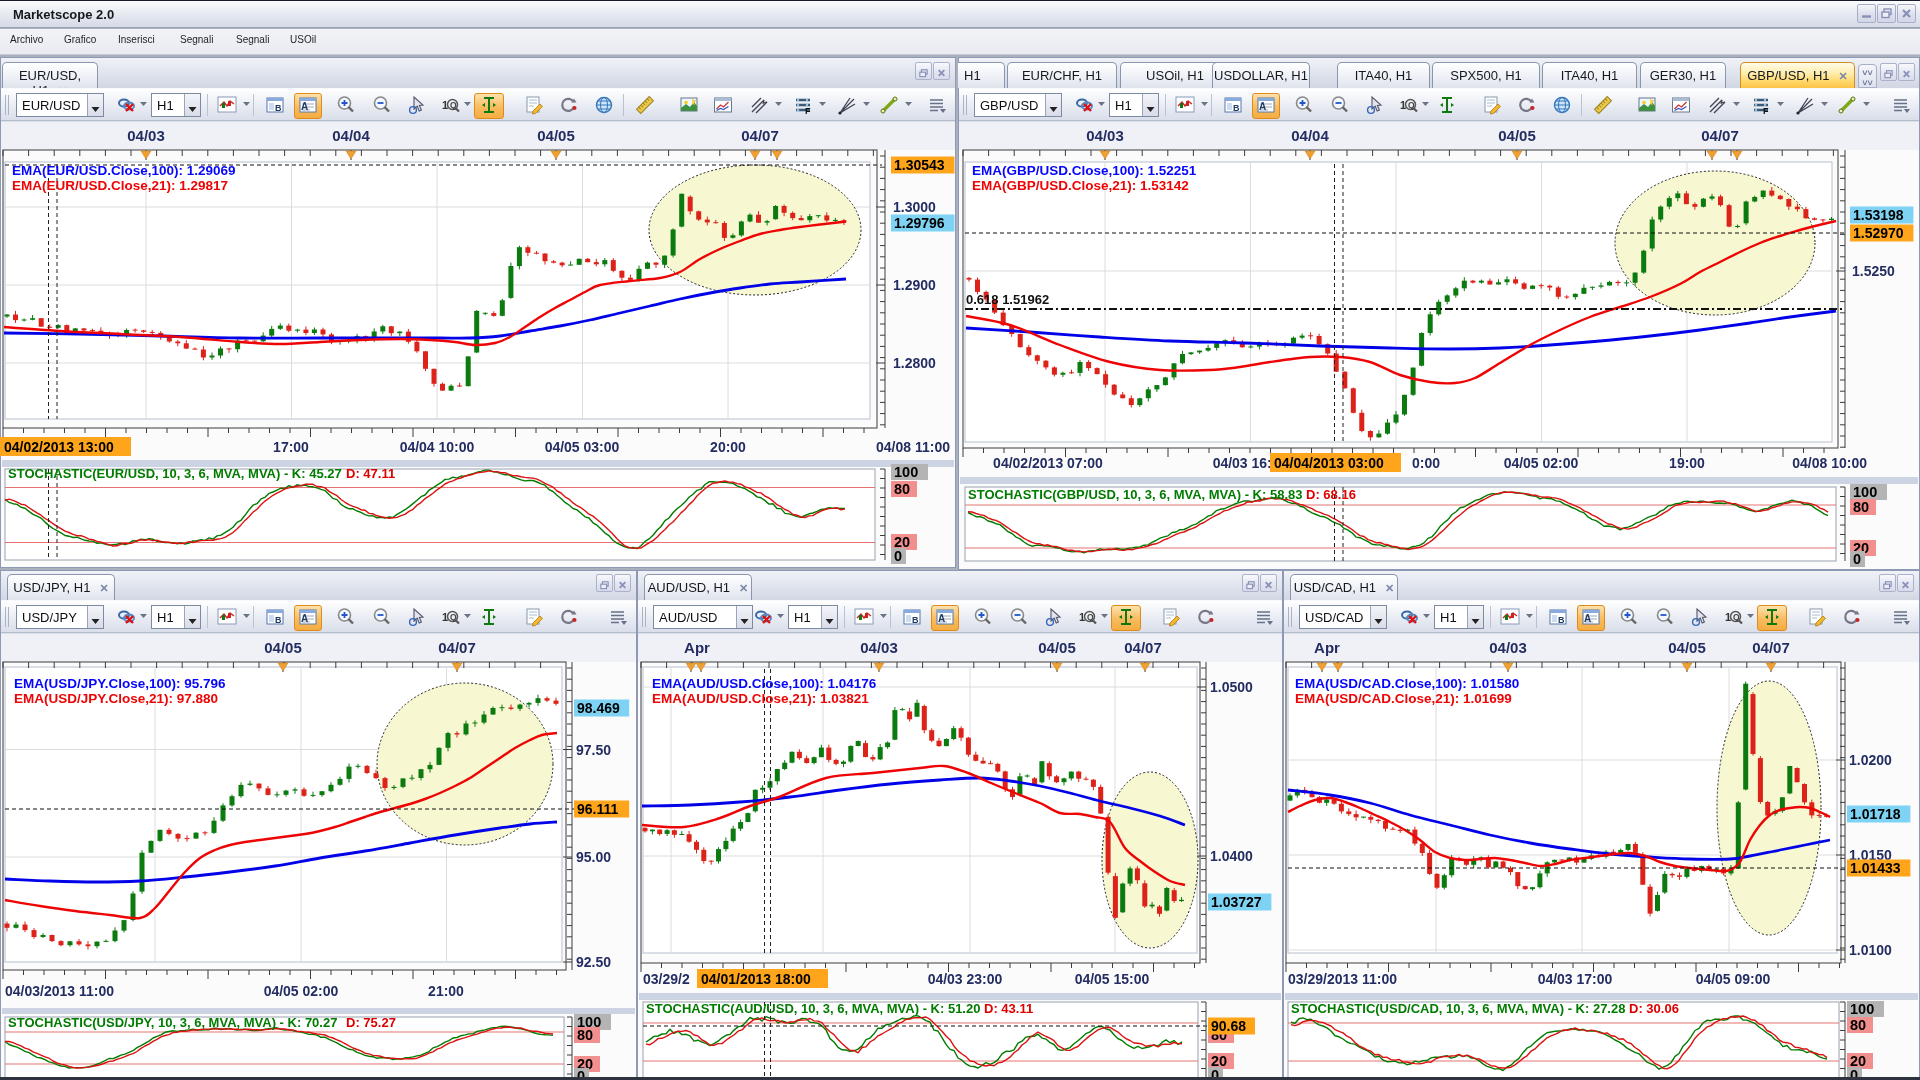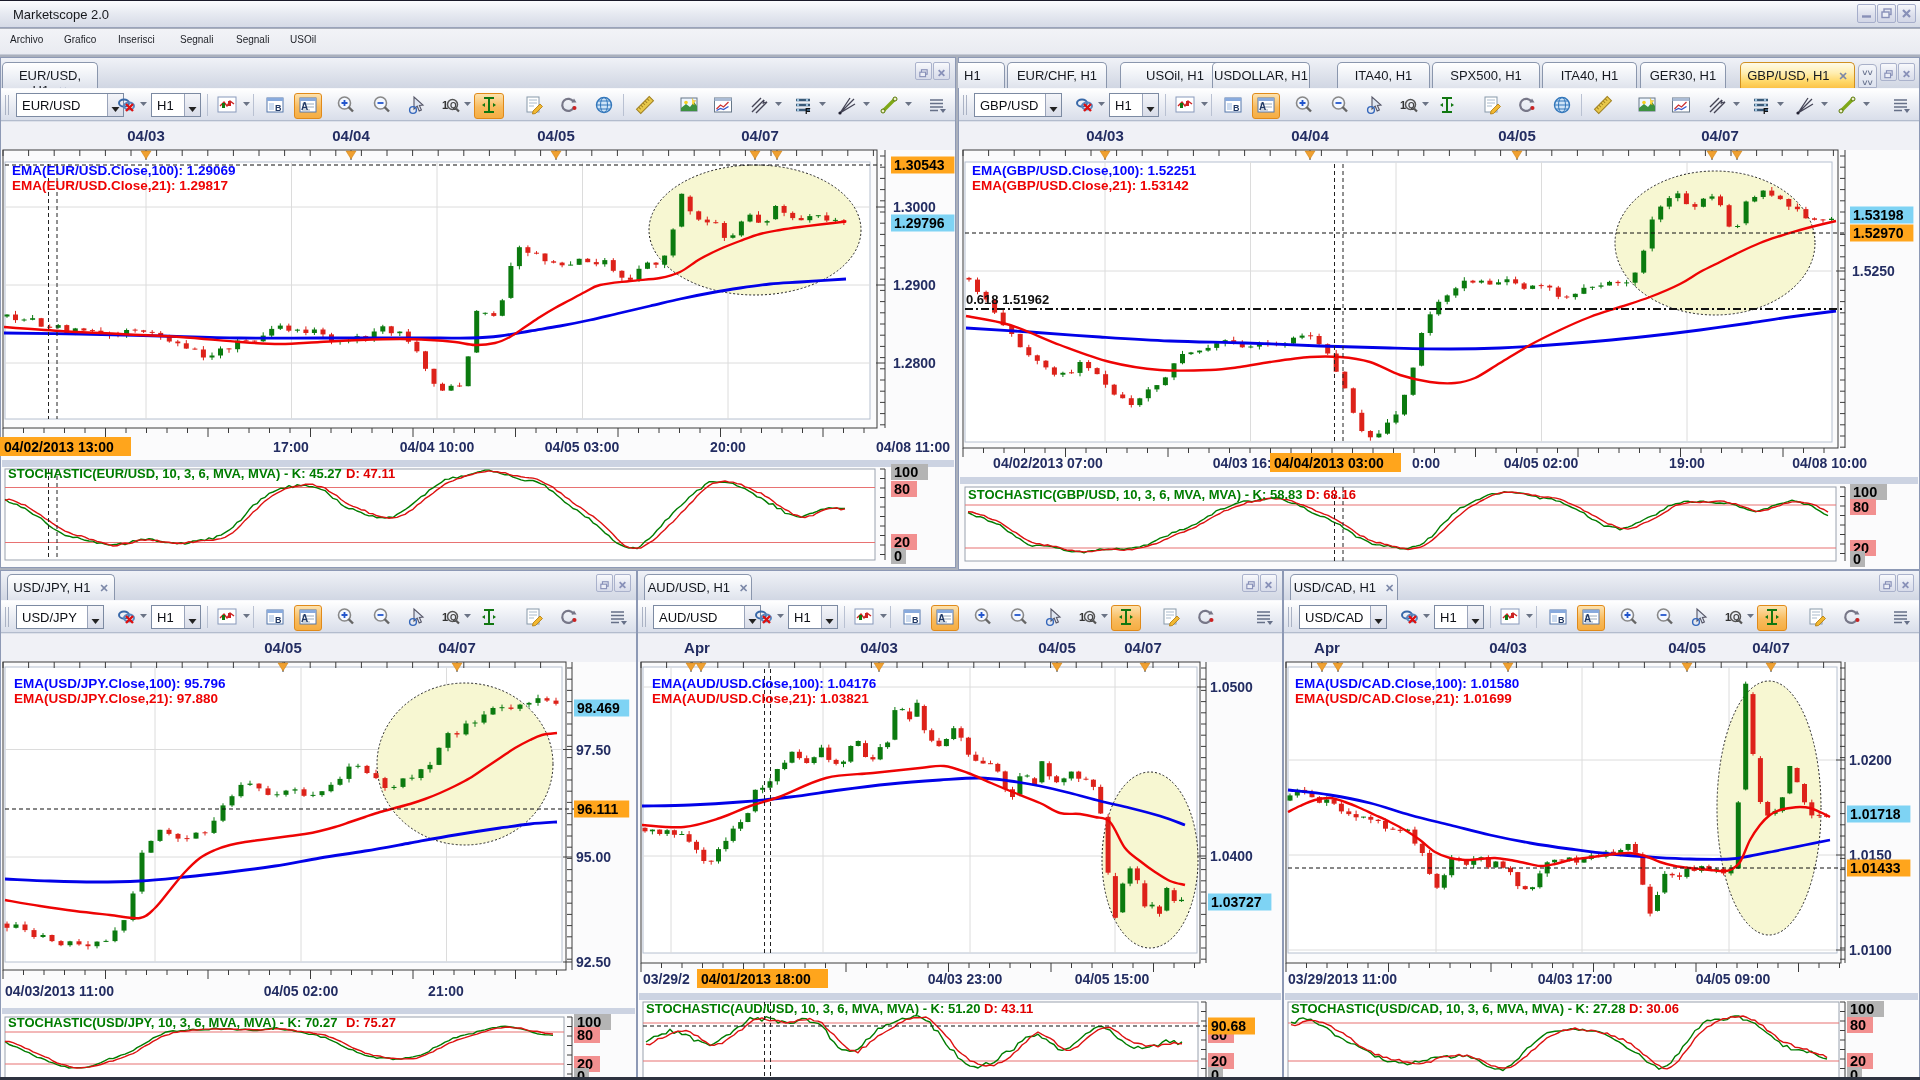--- a/index.html
+++ b/index.html
@@ -1,17 +1,17 @@
 <!DOCTYPE html>
 <html><head><meta charset="utf-8"><style>
 *{margin:0;padding:0;box-sizing:border-box}
 html,body{width:1920px;height:1080px;overflow:hidden;font-family:"Liberation Sans",sans-serif;background:#aab0bc}
 .titlebar{position:absolute;left:0;top:0;width:1920px;height:28px;
   background:linear-gradient(#fbfcfe,#e8ebf2 45%,#d5dae6);border-top:1px solid #1a1a2a;border-bottom:1px solid #9aa3ba}
-.title{position:absolute;left:13px;top:6px;font-size:13px;font-weight:400;color:#16181c}
+.title{position:absolute;left:13px;top:6px;font-size:13px;font-weight:700;color:#16181c}
 .sysbtns{position:absolute;right:4px;top:3px}
 .sysbtn{display:inline-block;width:19px;height:19px;margin-left:1px;background:linear-gradient(#f6f7fb,#dfe2ee 50%,#d2d6e6);
   border:1px solid #a6aecb;border-radius:2px;text-align:center;vertical-align:top}
 .menubar{position:absolute;left:0;top:29px;width:1920px;height:26px;background:linear-gradient(#f2f3f7,#e9ebf1);border-bottom:1px solid #c5cad6}
 .menu{position:absolute;top:5px;font-size:10px;color:#1c1e24}
 .win{position:absolute;background:#dde1ea;border:1px solid #8d99b5}
 .tabbar{position:absolute;left:0;top:0;width:100%;height:31px;background:linear-gradient(#f0f2f7,#cfd5e2)}
 .tab{position:absolute;height:26px;background:linear-gradient(#ffffff,#eceff5 60%,#dfe3ec);border:1px solid #8a96ad;
   border-bottom:none;border-radius:5px 5px 0 0;font-size:13px;color:#15181f;text-align:center;padding-top:5px}
 .ytab{background:linear-gradient(#fffbe8,#ffeeb0 40%,#ffd766 75%,#fcc348);border-color:#d09020}
@@ -58,21 +58,21 @@
 <div class="tab" style="left:2px;top:62px;width:96px">EUR/USD, H1<span class="tabx">✕</span></div>
 <div class="wbtns" style="left:914px;top:62px"><span class="wbtn"><svg width="13" height="12" viewBox="0 0 16 14">
         <rect x="5.5" y="3" width="7" height="5.5" fill="none" stroke="#8890b8" stroke-width="1.4"></rect>
         <rect x="3.5" y="6" width="7" height="5.5" fill="#eceef6" stroke="#8890b8" stroke-width="1.4"></rect>
       </svg></span><span class="wbtn"><svg width="13" height="12" viewBox="0 0 16 14">
         <path d="M4.5 3.5 L11.5 10.5 M11.5 3.5 L4.5 10.5" stroke="#8890b8" stroke-width="2.2"></path>
       </svg></span></div>
 <div class="toolbar" style="left:1px;top:88px;width:954px">
     <div class="tgrip" style="left:4px"></div>
     <div style="position:absolute;left:15px;top:4px">
-      <div class="combo" style="width:108px">
+      <div class="combo" style="width:88px">
         <span class="combotext">EUR/USD</span>
         <span class="comboarrow"><svg width="11" height="10" viewBox="0 0 11 10">
             <polygon points="1.5,3 9.5,3 5.5,8" fill="#222222"></polygon>
           </svg></span>
       </div>
     </div>
     <div class="tbtn" style="left:112px;width:28px"><svg width="22" height="22" viewBox="0 0 22 22">
         <ellipse cx="8" cy="9" rx="5" ry="3.6" fill="none" stroke="#3868a8" stroke-width="2"></ellipse>
         <ellipse cx="13" cy="12" rx="5" ry="3.6" fill="none" stroke="#5888c0" stroke-width="2"></ellipse>
         <path d="M10 10 L17 17 M17 10 L10 17" stroke="#dd1111" stroke-width="2.4" fill="none"></path>
@@ -212,21 +212,21 @@
       </svg></div>
     <div class="tbtn" style="left:922px;width:26px"><svg width="22" height="22" viewBox="0 0 22 22">
         <path d="M5 6 h13 M5 9.5 h13 M5 13 h13 M5 16.5 h8" stroke="#667088" stroke-width="1.6"></path>
         <polygon points="15,15 21,15 18,19" fill="#667088"></polygon>
       </svg></div>
   </div>
 <div class="win" style="left:958px;top:57px;width:962px;height:513px">
     <div class="tabbar"></div>
   </div>
 <div class="tab ptab" style="left:958px;top:62px;width:47px">H1</div>
-<div class="tab" style="left:1007px;top:62px;width:100px">EUR/CHF, H1</div>
+<div class="tab" style="left:1007px;top:62px;width:110px">EUR/CHF, H1</div>
 <div class="tab" style="left:1120px;top:62px;width:110px">USOil, H1</div>
 <div class="tab" style="left:1212px;top:62px;width:98px">USDOLLAR, H1</div>
 <div class="tab" style="left:1337px;top:62px;width:93px">ITA40, H1</div>
 <div class="tab" style="left:1432px;top:62px;width:108px">SPX500, H1</div>
 <div class="tab" style="left:1542px;top:62px;width:95px">ITA40, H1</div>
 <div class="tab" style="left:1640px;top:62px;width:86px">GER30, H1</div>
 <div class="tab ytab" style="left:1740px;top:62px;width:115px">GBP/USD, H1<span class="tabx">✕</span></div>
 <div class="chev" style="position:absolute;left:1858px;top:64px">˅˅<br>˅˅</div>
 <div class="wbtns" style="left:1879px;top:63px"><span class="wbtn"><svg width="13" height="12" viewBox="0 0 16 14">
         <rect x="5.5" y="3" width="7" height="5.5" fill="none" stroke="#8890b8" stroke-width="1.4"></rect>
@@ -494,21 +494,21 @@
 <div class="tab" style="left:644px;top:574px;width:108px">AUD/USD, H1<span class="tabx">✕</span></div>
 <div class="wbtns" style="left:1241px;top:574px"><span class="wbtn"><svg width="13" height="12" viewBox="0 0 16 14">
         <rect x="5.5" y="3" width="7" height="5.5" fill="none" stroke="#8890b8" stroke-width="1.4"></rect>
         <rect x="3.5" y="6" width="7" height="5.5" fill="#eceef6" stroke="#8890b8" stroke-width="1.4"></rect>
       </svg></span><span class="wbtn"><svg width="13" height="12" viewBox="0 0 16 14">
         <path d="M4.5 3.5 L11.5 10.5 M11.5 3.5 L4.5 10.5" stroke="#8890b8" stroke-width="2.2"></path>
       </svg></span></div>
 <div class="toolbar" style="left:638px;top:600px;width:644px">
     <div class="tgrip" style="left:4px"></div>
     <div style="position:absolute;left:15px;top:4px">
-      <div class="combo" style="width:108px">
+      <div class="combo" style="width:100px">
         <span class="combotext">AUD/USD</span>
         <span class="comboarrow"><svg width="11" height="10" viewBox="0 0 11 10">
             <polygon points="1.5,3 9.5,3 5.5,8" fill="#222222"></polygon>
           </svg></span>
       </div>
     </div>
     <div class="tbtn" style="left:112px;width:28px"><svg width="22" height="22" viewBox="0 0 22 22">
         <ellipse cx="8" cy="9" rx="5" ry="3.6" fill="none" stroke="#3868a8" stroke-width="2"></ellipse>
         <ellipse cx="13" cy="12" rx="5" ry="3.6" fill="none" stroke="#5888c0" stroke-width="2"></ellipse>
         <path d="M10 10 L17 17 M17 10 L10 17" stroke="#dd1111" stroke-width="2.4" fill="none"></path>

